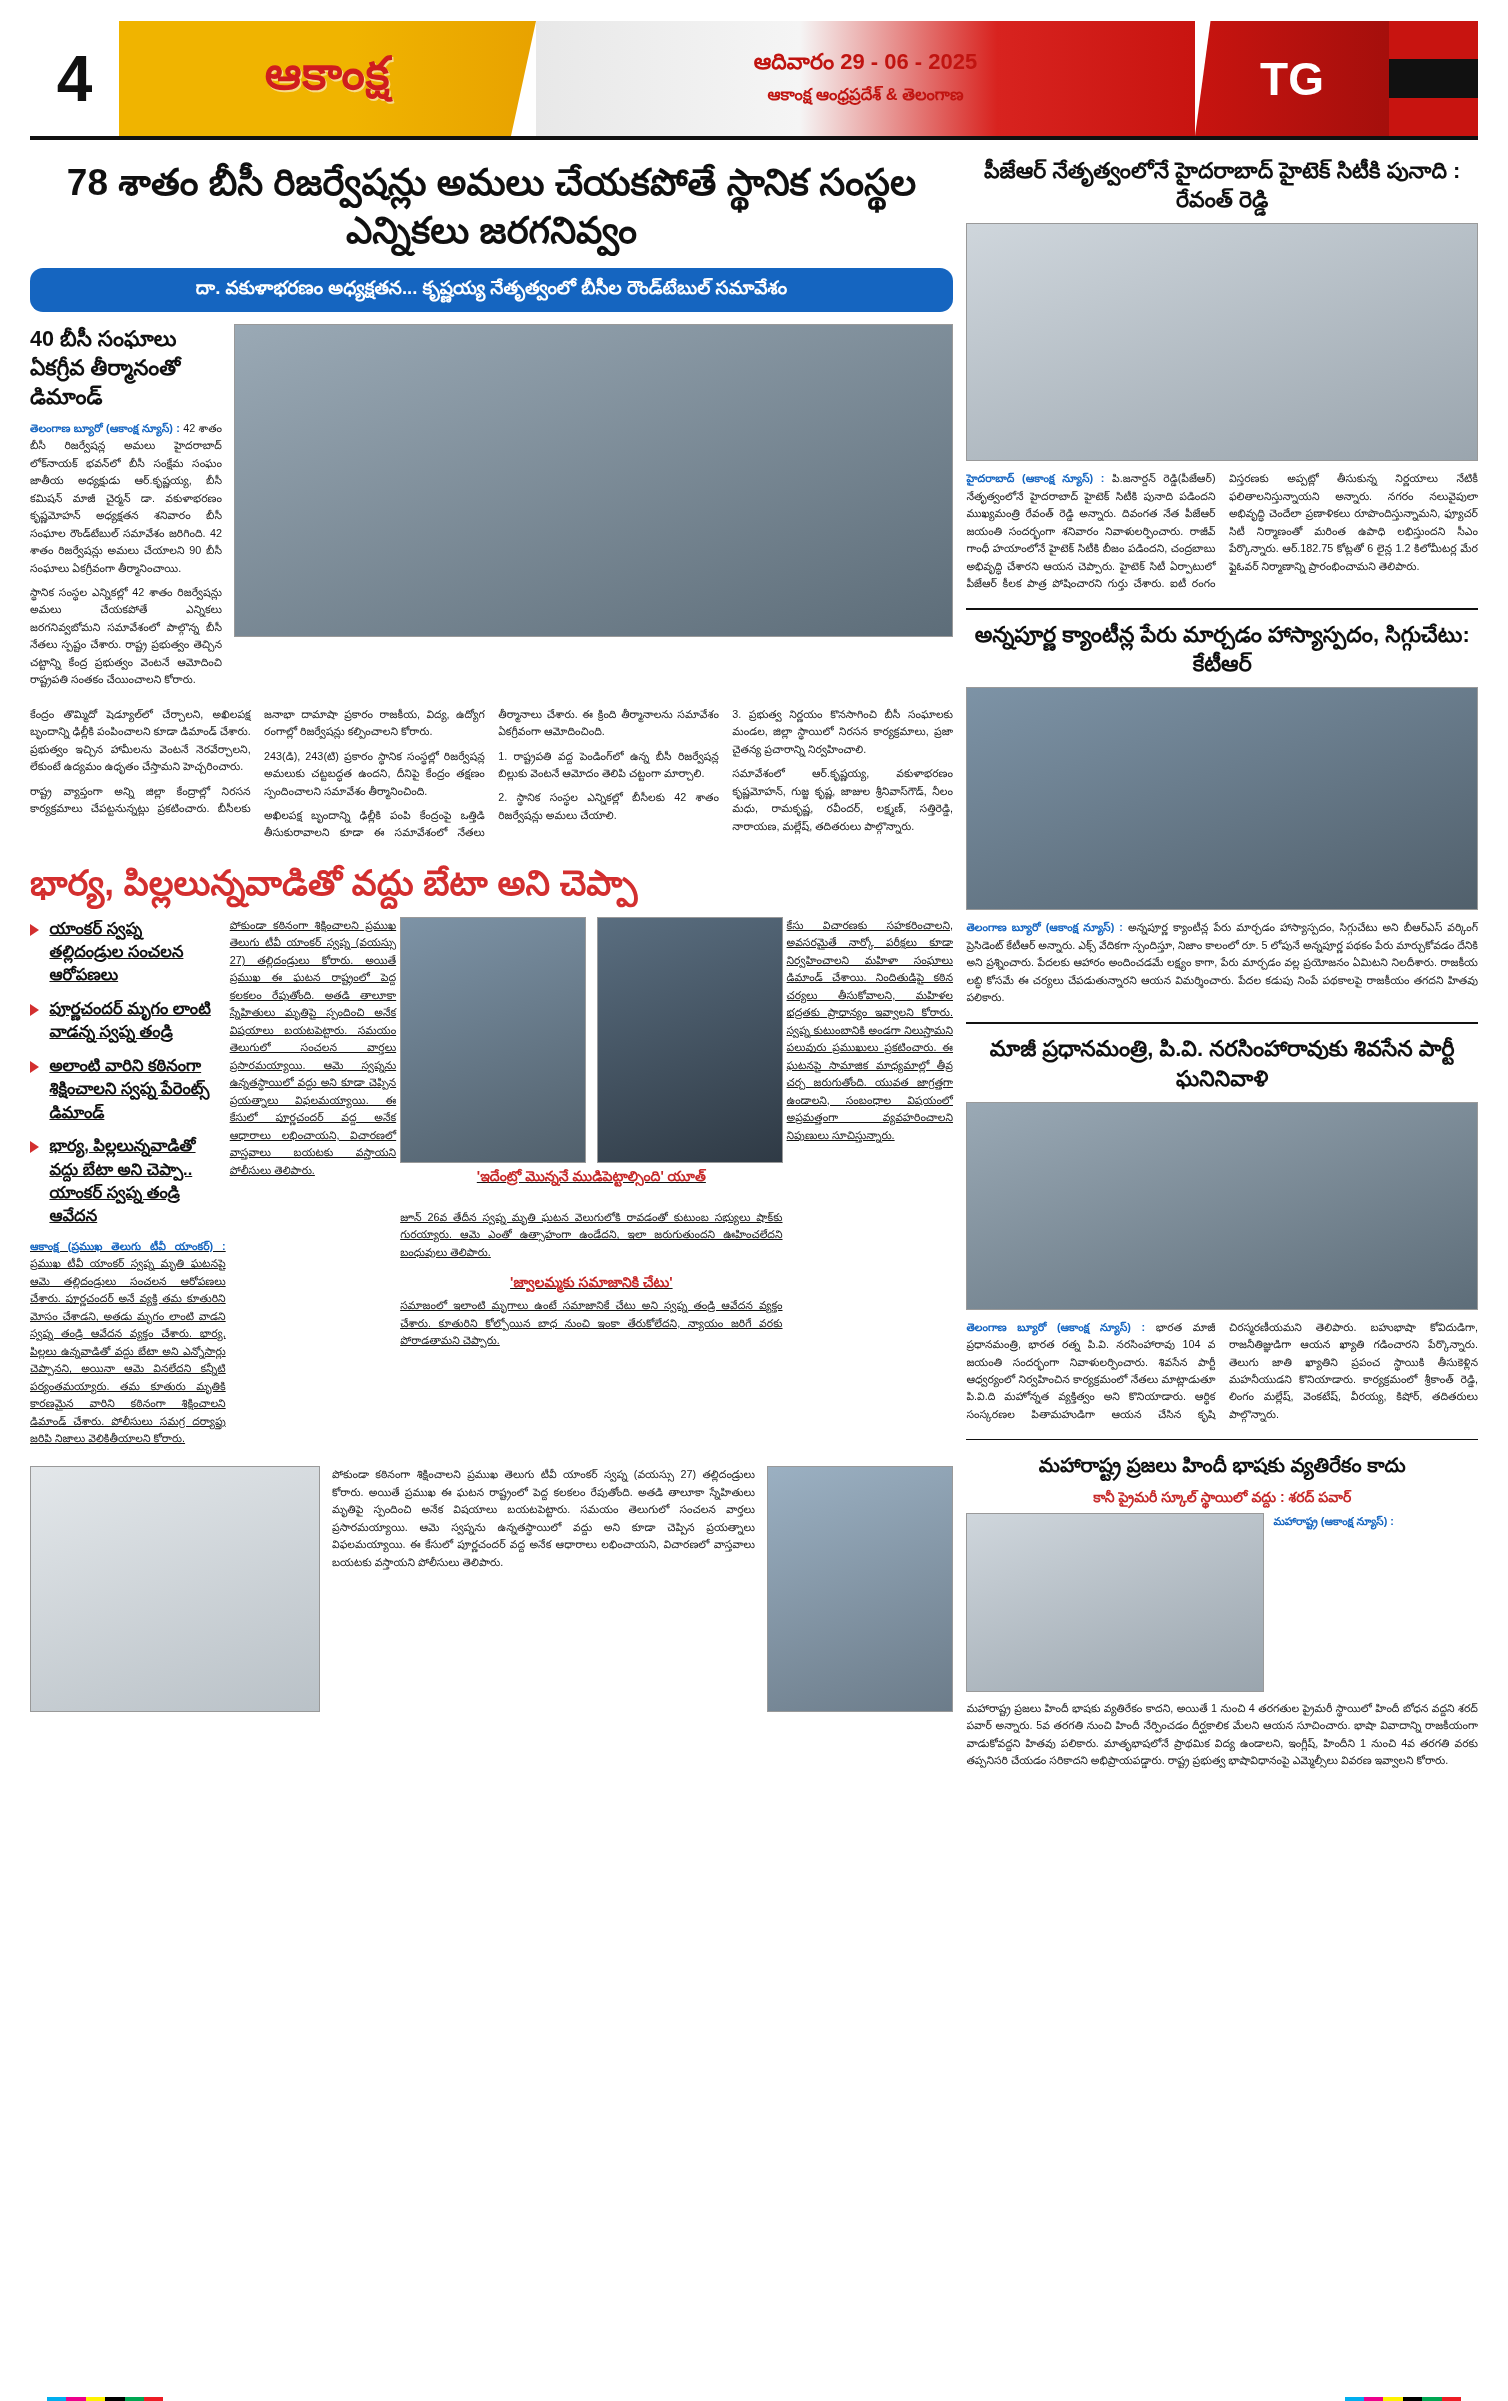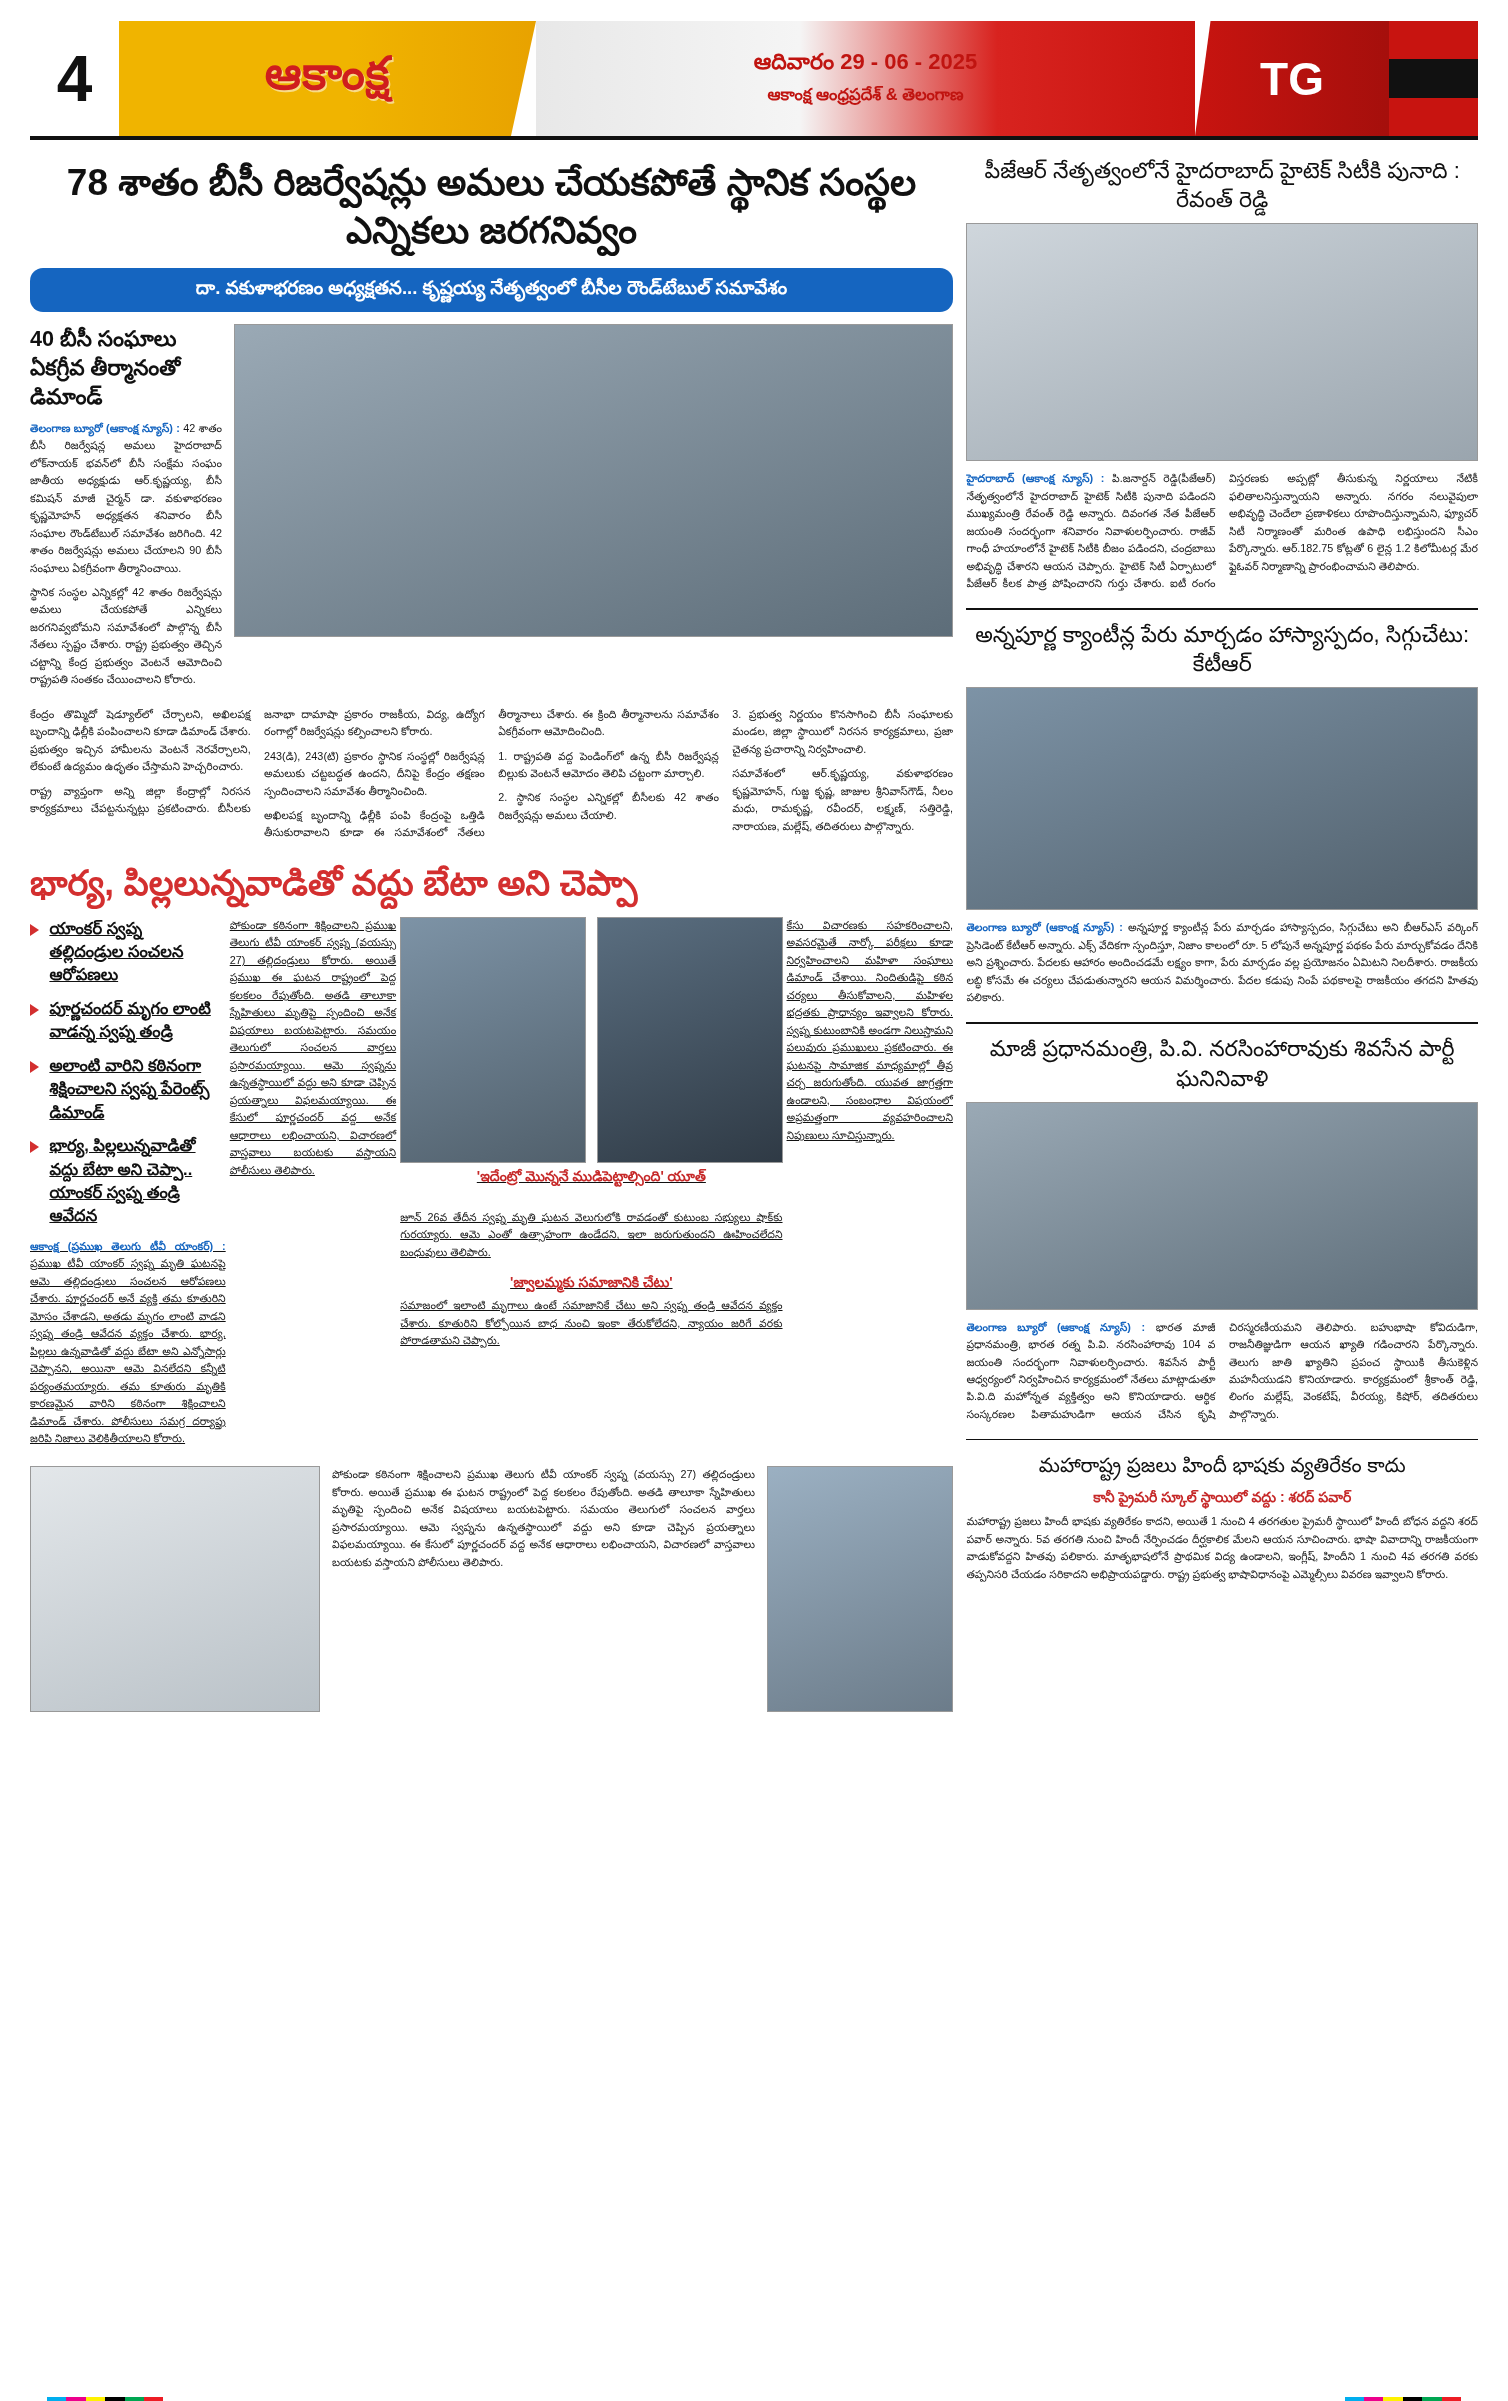--- a/index.html
+++ b/index.html
@@ -129,21 +129,21 @@
     column-rule: none;
     margin-top: 10.4px;
   }
   .cols2 {
     column-count: 2;
     column-gap: 13.4px;
   }
 
   
   .r-headline {
-    font-size: 22px; font-weight:normal; line-height:1.32;
+    font-size: 22px; font-weight:bold; line-height:1.32;
     text-align:center; color:#111; margin: 3px 0 9px 0;
   }
   .r-sep { height:2.2px; background:#111; margin: 15px 0 10.4px 0; }
 
   
   .red-headline {
     font-size: 35px; font-weight: bold; color:#d32f2f;
     margin: 19.4px 0 12px 0;
     line-height:1.25;
   }
@@ -311,20 +311,26 @@
       <div class="photo photo-stage" style="height:208px;"></div>
       <div class="teluguflow cols2" style="margin-top:9px;">
         <p><span class="byline">తెలంగాణ బ్యూరో (ఆకాంక్ష న్యూస్) :</span>
            <span>భారత మాజీ ప్రధానమంత్రి, భారత రత్న పి.వి. నరసింహారావు 104 వ జయంతి సందర్భంగా నివాళులర్పించారు. శివసేన పార్టీ ఆధ్వర్యంలో నిర్వహించిన కార్యక్రమంలో నేతలు మాట్లాడుతూ పి.వి.ది మహోన్నత వ్యక్తిత్వం అని కొనియాడారు. ఆర్థిక సంస్కరణల పితామహుడిగా ఆయన చేసిన కృషి చిరస్మరణీయమని తెలిపారు. బహుభాషా కోవిదుడిగా, రాజనీతిజ్ఞుడిగా ఆయన ఖ్యాతి గడించారని పేర్కొన్నారు. తెలుగు జాతి ఖ్యాతిని ప్రపంచ స్థాయికి తీసుకెళ్లిన మహనీయుడని కొనియాడారు. కార్యక్రమంలో శ్రీకాంత్ రెడ్డి, లింగం మల్లేష్, వెంకటేష్, వీరయ్య, కిషోర్, తదితరులు పాల్గొన్నారు.</span></p>
       </div>
 
       <div class="hr-thin"></div>
 
       <h2 class="r-headline" style="font-size:20px;">మహారాష్ట్ర ప్రజలు హిందీ భాషకు వ్యతిరేకం కాదు</h2>
       <div class="cap cap-red" style="margin-bottom:7.4px;">కానీ ప్రైమరీ స్కూల్ స్థాయిలో వద్దు : శరద్ పవార్</div>
+      <div style="display:flex; gap:9px;">
+        <div class="photo photo-grad4" style="width:298px;height:179px;"></div>
+        <div class="teluguflow" style="flex:1;">
+          <p><span class="byline">మహారాష్ట్ర (ఆకాంక్ష న్యూస్) :</span></p>
+        </div>
+      </div>
       <div class="teluguflow" style="margin-top:7.4px;">మహారాష్ట్ర ప్రజలు హిందీ భాషకు వ్యతిరేకం కాదని, అయితే 1 నుంచి 4 తరగతుల ప్రైమరీ స్థాయిలో హిందీ బోధన వద్దని శరద్ పవార్ అన్నారు. 5వ తరగతి నుంచి హిందీ నేర్పించడం దీర్ఘకాలిక మేలని ఆయన సూచించారు. భాషా వివాదాన్ని రాజకీయంగా వాడుకోవద్దని హితవు పలికారు. మాతృభాషలోనే ప్రాథమిక విద్య ఉండాలని, ఇంగ్లీష్, హిందీని 1 నుంచి 4వ తరగతి వరకు తప్పనిసరి చేయడం సరికాదని అభిప్రాయపడ్డారు. రాష్ట్ర ప్రభుత్వ భాషావిధానంపై ఎమ్మెల్సీలు వివరణ ఇవ్వాలని కోరారు.</div>
 
     </div>
   </div>
 
   <div class="footer">
     <span class="plus">+</span>
     <div class="swatches">
       <i style="background:#00aeef"></i>
         <i style="background:#ec008c"></i>

